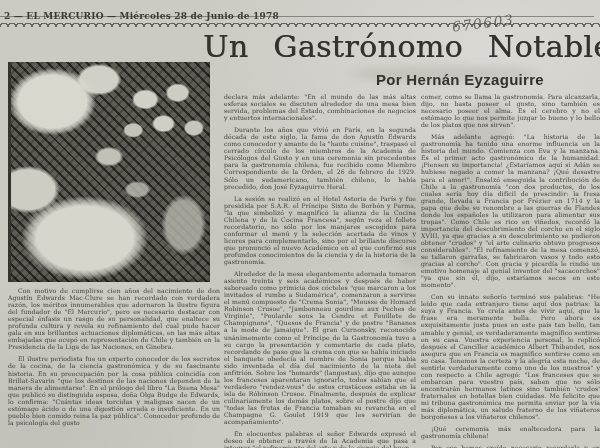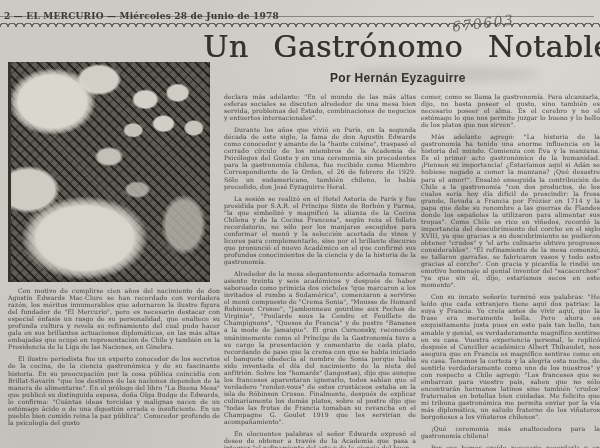--- a/index.html
+++ b/index.html
@@ -26,23 +26,23 @@
     position:absolute;left:203px;top:29px;width:397px;text-align:center;white-space:nowrap;
     font-size:30px;color:#34322d;letter-spacing:0.4px;word-spacing:15px;
     text-shadow:0.5px 0 0 rgba(52,50,45,0.85);
   }
   .handnote{
     position:absolute;left:452px;top:15px;
     font-style:italic;font-size:14px;color:#514f49;letter-spacing:1.5px;
     transform:rotate(-7deg);opacity:0.8;
   }
   .byline{
-    position:absolute;left:330px;top:71px;width:260px;text-align:left;
+    position:absolute;left:330px;top:71px;width:260px;text-align:center;
     font-family:"Liberation Sans",sans-serif;font-weight:bold;
-    font-size:12px;color:#2f2d29;letter-spacing:0.3px;
+    font-size:15px;color:#2f2d29;letter-spacing:0.3px;
   }
   .photo{
     position:absolute;left:8px;top:62px;width:202px;height:220px;
     background-color:#44423c;
     background-image:
       radial-gradient(ellipse 62px 48px at 22% 18%, #dad7cf 0 55%, rgba(218,215,207,0.6) 63%, transparent 70%),
       radial-gradient(ellipse 34px 24px at 45% 8%, #d2cfc7 0 55%, transparent 66%),
       radial-gradient(ellipse 20px 15px at 68% 17%, #d3d0c8 0 55%, transparent 68%),
       radial-gradient(ellipse 18px 14px at 84% 14%, #cfccc4 0 55%, transparent 68%),
       radial-gradient(ellipse 17px 13px at 77% 28%, #d1cec6 0 55%, transparent 68%),

